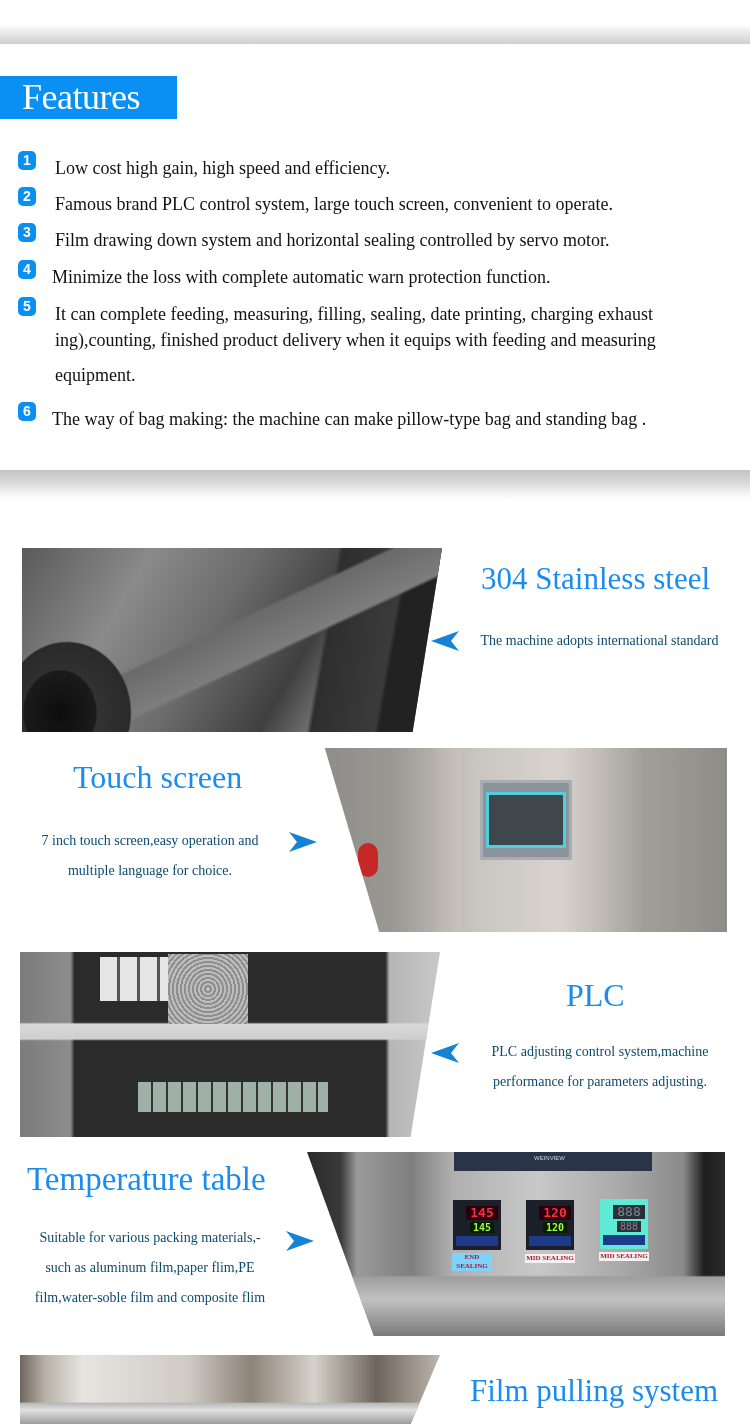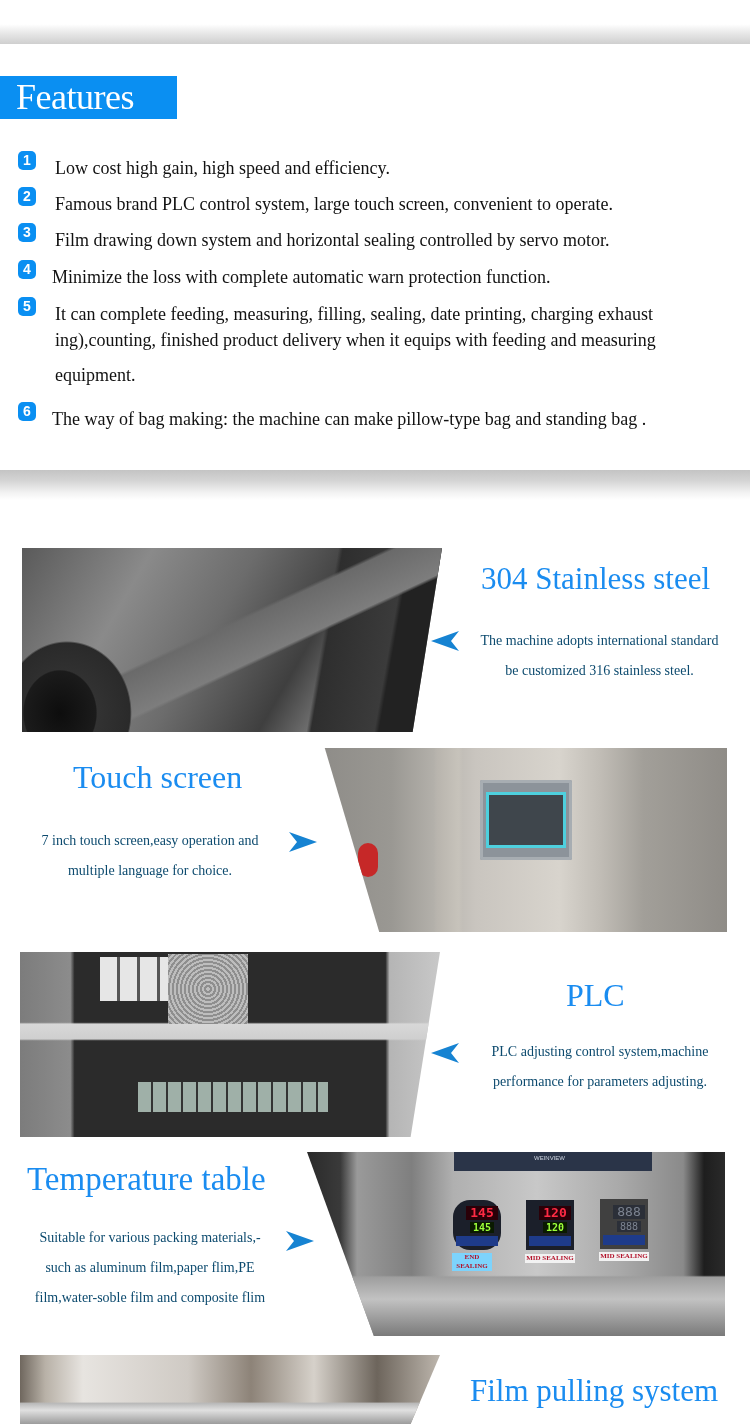--- a/index.html
+++ b/index.html
@@ -13,21 +13,21 @@
       position: absolute; left: 0; top: 0; width: 750px; height: 44px;
       background: linear-gradient(to bottom, #ffffff 0%, #ffffff 55%, #e8e8e8 75%, #cfcfcf 100%);
     }
     .shadow-bar-bottom {
       position: absolute; left: 0; top: 470px; width: 750px; height: 30px;
       background: linear-gradient(to bottom, #c4c4c4 0%, #d4d4d4 35%, #f2f2f2 75%, #ffffff 100%);
     }
     .features-tag {
       position: absolute; left: 0; top: 76px; width: 177px; height: 43px;
       background: #0a8ff2; color: #fff;
-      font-size: 36px; line-height: 43px; padding-left: 16px; box-sizing: border-box;
+      font-size: 36px; line-height: 43px; padding-left: 22px; box-sizing: border-box;
       letter-spacing: -0.5px;
     }
     .feature {
       position: absolute; left: 18px; font-size: 18px; line-height: 34px; color: #111;
       font-stretch: condensed;
     }
     .feature .num {
       position: absolute; left: 0; top: 8px; width: 18px; height: 19px; border-radius: 5px;
       background: #0a8ff2; color: #fff; font-family: "Liberation Sans", sans-serif;
       font-size: 14px; font-weight: bold; line-height: 19px; text-align: center;
@@ -94,21 +94,20 @@
       linear-gradient(155deg, transparent 45%, #6a6a6a 46%, #7d7d7d 58%, transparent 59%),
       linear-gradient(100deg, transparent 70%, #2e2e2e 71%, #3b3b3b 85%, #222 86%),
       linear-gradient(120deg, #5a5a5a 0%, #8a8a8a 25%, #6c6c6c 45%, #3f3f3f 65%, #8b8b8b 80%, #4a4a4a 100%);"></div>
 </div>
 <div class="title-blue" style="left:481px; top:561px; font-size:31px;">304 Stainless steel</div>
 <svg class="arrow-left" style="left:431px; top:631px;" viewBox="0 0 30 20">
   <polygon points="0,10 28,0 20,10 28,20" fill="#1683d2"></polygon>
 </svg>
 <div class="desc" style="left:462px; top:626px; width:275px;">
   <div>The machine adopts international standard</div>
-  <div>be customized 316 stainless steel.</div>
 </div>
 
 <div class="title-blue" style="left:73px; top:759px; font-size:32px;">
   <span>Touch </span><span>screen</span>
 </div>
 <div class="desc" style="left:24px; top:826px; width:252px;">
   <div>7 inch touch screen,easy operation and</div>
   <div>multiple language for choice.</div>
 </div>
 <svg class="arrow-right" style="left:287px; top:832px;" viewBox="0 0 30 20">
@@ -153,35 +152,35 @@
   <polygon points="30,10 2,0 10,10 2,20" fill="#1683d2"></polygon>
 </svg>
 <div class="photo" style="left:307px; top:1152px; width:418px; height:184px; box-shadow:none; clip-path: polygon(0 0, 100% 0, 100% 100%, 16% 100%);">
   <div class="inner" style="background:
       linear-gradient(180deg, transparent 0%, transparent 67%, #9e9e9e 68%, #c2c2c2 80%, #7a7a7a 100%),
       linear-gradient(90deg, #2a2a2a 0%, #3a3a3a 8%, #9a9a9a 12%, #7f7f7f 25%, #b0b0b0 35%, #c8c8c8 55%, #a9a9a9 75%, #8a8a8a 90%, #1e1e1e 95%, #2a2a2a 100%);"></div>
   <div style="position:absolute; left:147px; top:0; width:198px; height:19px; background:#2a3448;">
     <span style="position:absolute; left:80px; top:3px; font-family:'Liberation Sans',sans-serif; font-size:6px; color:#cfd6e2;">WEINVIEW</span>
   </div>
 
-  <div style="position:absolute; left:146px; top:48px; width:48px; height:50px; background:#1b1f2a;border-radius:17px;">
+  <div style="position:absolute; left:146px; top:48px; width:48px; height:50px; background:#1b1f2a;">
     <div style="position:absolute; left:13px; top:6px; width:32px; height:14px; background:#2a0008; color:#ff2a44; font-family:'DejaVu Sans Mono',monospace; font-weight:bold; font-size:13px; line-height:14px; text-align:center;">145</div>
     <div style="position:absolute; left:17px; top:22px; width:24px; height:11px; background:#0a1a00; color:#9cff3a; font-family:'DejaVu Sans Mono',monospace; font-weight:bold; font-size:10px; line-height:11px; text-align:center;">145</div>
     <div style="position:absolute; left:3px; top:36px; width:42px; height:10px; background:#1e3b8a;"></div>
   </div>
   <div style="position:absolute; left:145px; top:101px; width:40px; background:#7dd3fc; color:#b3132b; font-size:7px; font-weight:bold; text-align:center; line-height:9px;">END SEALING</div>
 
   <div style="position:absolute; left:219px; top:48px; width:48px; height:50px; background:#1b1f2a;">
     <div style="position:absolute; left:13px; top:6px; width:32px; height:14px; background:#2a0008; color:#ff2a44; font-family:'DejaVu Sans Mono',monospace; font-weight:bold; font-size:13px; line-height:14px; text-align:center;">120</div>
     <div style="position:absolute; left:17px; top:22px; width:24px; height:11px; background:#0a1a00; color:#9cff3a; font-family:'DejaVu Sans Mono',monospace; font-weight:bold; font-size:10px; line-height:11px; text-align:center;">120</div>
     <div style="position:absolute; left:3px; top:36px; width:42px; height:10px; background:#1e3b8a;"></div>
   </div>
   <div style="position:absolute; left:218px; top:102px; width:50px; background:#f2f2f2; color:#b3132b; font-size:7px; font-weight:bold; text-align:center; line-height:9px;">MID SEALING</div>
 
-  <div style="position:absolute; left:293px; top:47px; width:48px; height:50px; background:#404040;">
+  <div style="position:absolute; left:293px; top:47px; width:48px; height:50px; background:#5eead4;">
     <div style="position:absolute; left:13px; top:6px; width:32px; height:14px; background:#2b2f38; color:#7c8390; font-family:'DejaVu Sans Mono',monospace; font-size:13px; line-height:14px; text-align:center;">888</div>
     <div style="position:absolute; left:17px; top:22px; width:24px; height:11px; background:#2b2f38; color:#7c8390; font-family:'DejaVu Sans Mono',monospace; font-size:10px; line-height:11px; text-align:center;">888</div>
     <div style="position:absolute; left:3px; top:36px; width:42px; height:10px; background:#1e3b8a;"></div>
   </div>
   <div style="position:absolute; left:292px; top:100px; width:50px; background:#f2f2f2; color:#b3132b; font-size:7px; font-weight:bold; text-align:center; line-height:9px;">MID SEALING</div>
 </div>
 
 <div class="photo" style="left:20px; top:1355px; width:420px; height:69px; box-shadow:none; clip-path: polygon(0 0, 100% 0, 93% 100%, 0 100%);">
   <div class="inner" style="background:
       linear-gradient(180deg, transparent 0%, transparent 68%, #b9b9b9 70%, #e0e0e0 80%, #9c9c9c 100%),

